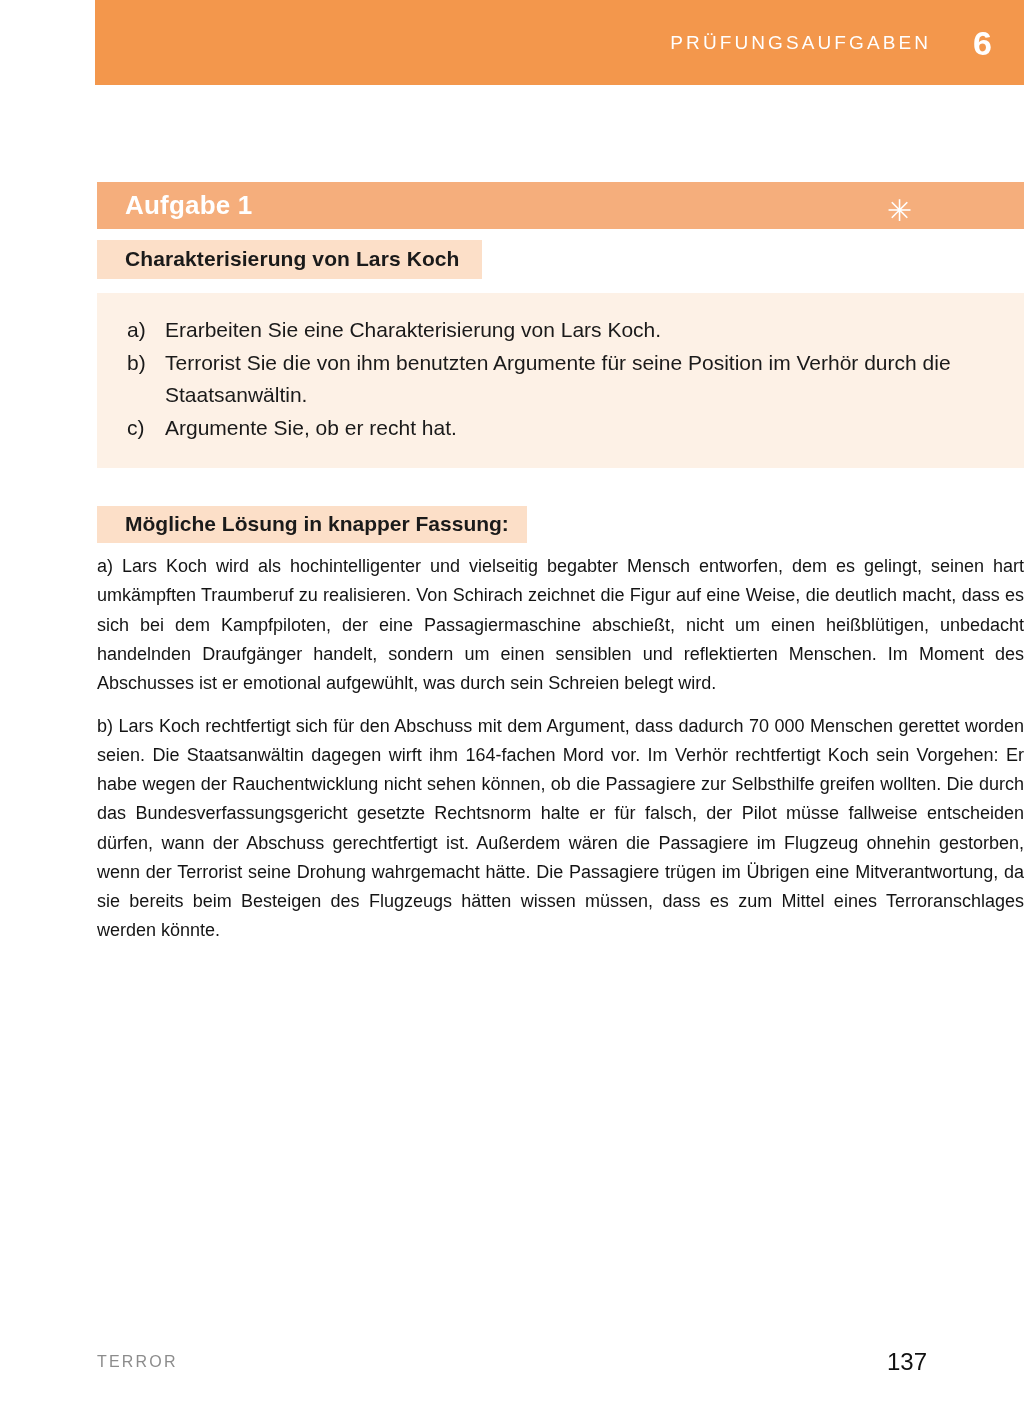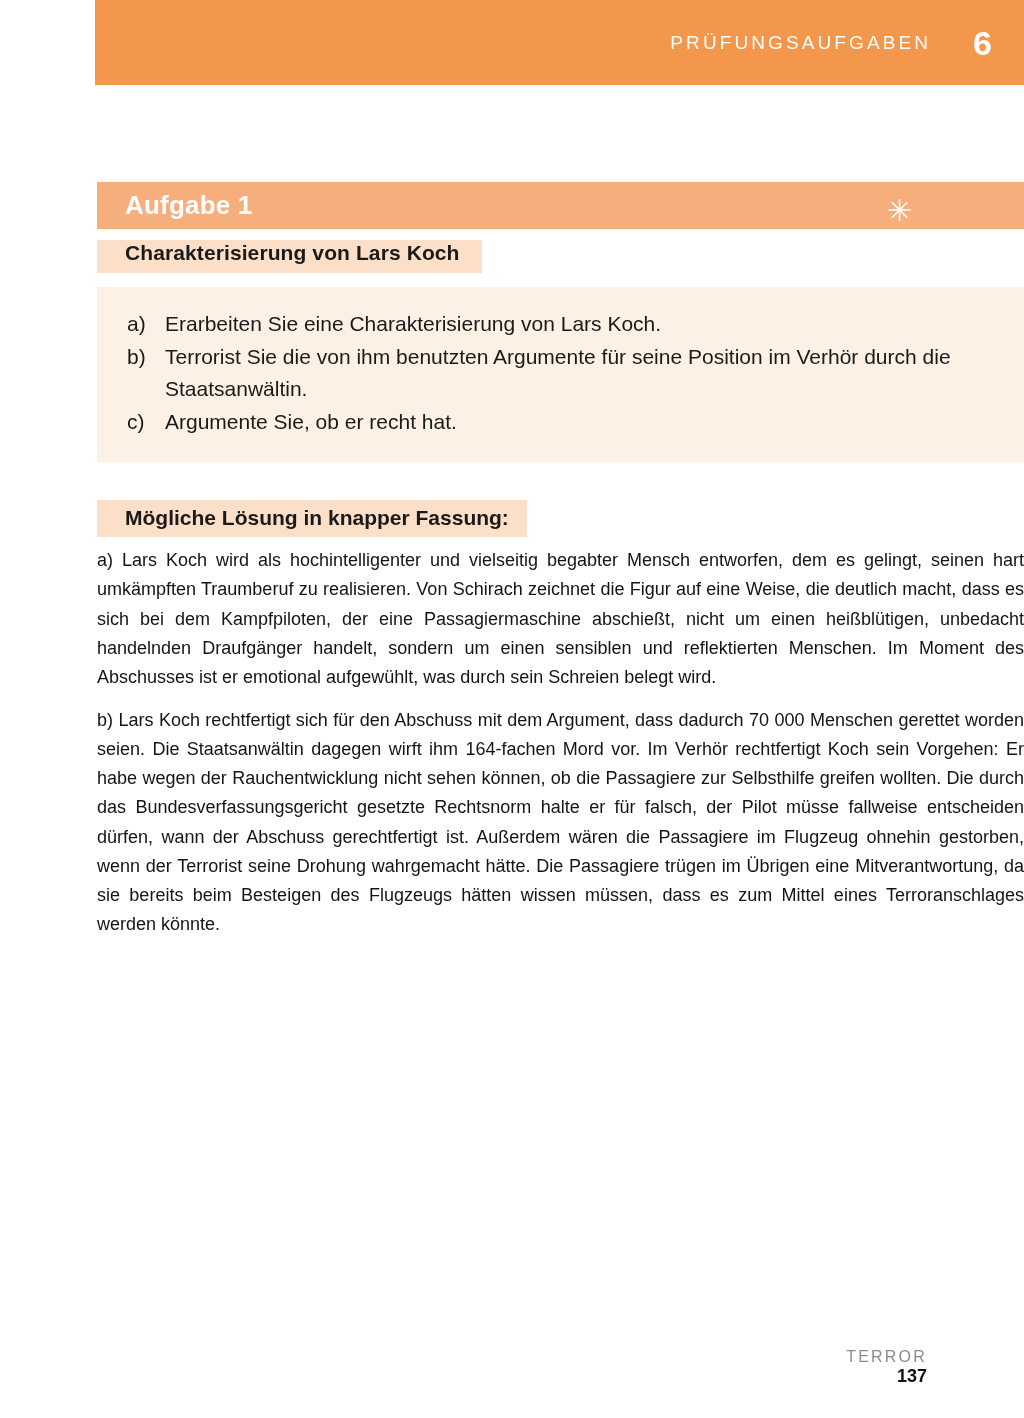--- a/index.html
+++ b/index.html
@@ -77,21 +77,21 @@
     position: relative;
     top: 5px;
     font-weight: 400;
   }
 
   
   .task-subtitle {
     margin-top: 11px;
     display: inline-block;
     background: #fcdfc8;
-    padding: 1px 22px 8px 28px;
+    padding: 7px 22px 8px 28px;
     font-size: 21px;
     font-weight: 700;
     color: #1a1a1a;
     letter-spacing: 0.1px;
   }
 
   
   .task-box {
     margin-top: 14px;
     background: #fdf1e6;
@@ -142,33 +142,32 @@
     margin-top: 14px;
   }
 
   
   .page-footer {
     position: absolute;
     left: 97px;
     right: 97px;
     top: 1348px;
     display: flex;
-    align-items: flex-end;
+    align-items: center;
     justify-content: space-between;
-    flex-direction: column;
   }
   .footer-book {
     color: #8c8c8c;
     font-size: 16px;
     letter-spacing: 2.2px;
   }
   .footer-page {
     color: #111111;
-    font-size: 18px;
-    font-weight: 700;
+    font-size: 24px;
+    font-weight: 400;
   }
 </style>
 </head>
 <body>
 
 <div class="page-header">
   <span class="header-title">PRÜFUNGSAUFGABEN</span>
   <span class="header-chapter">6</span>
 </div>
 

